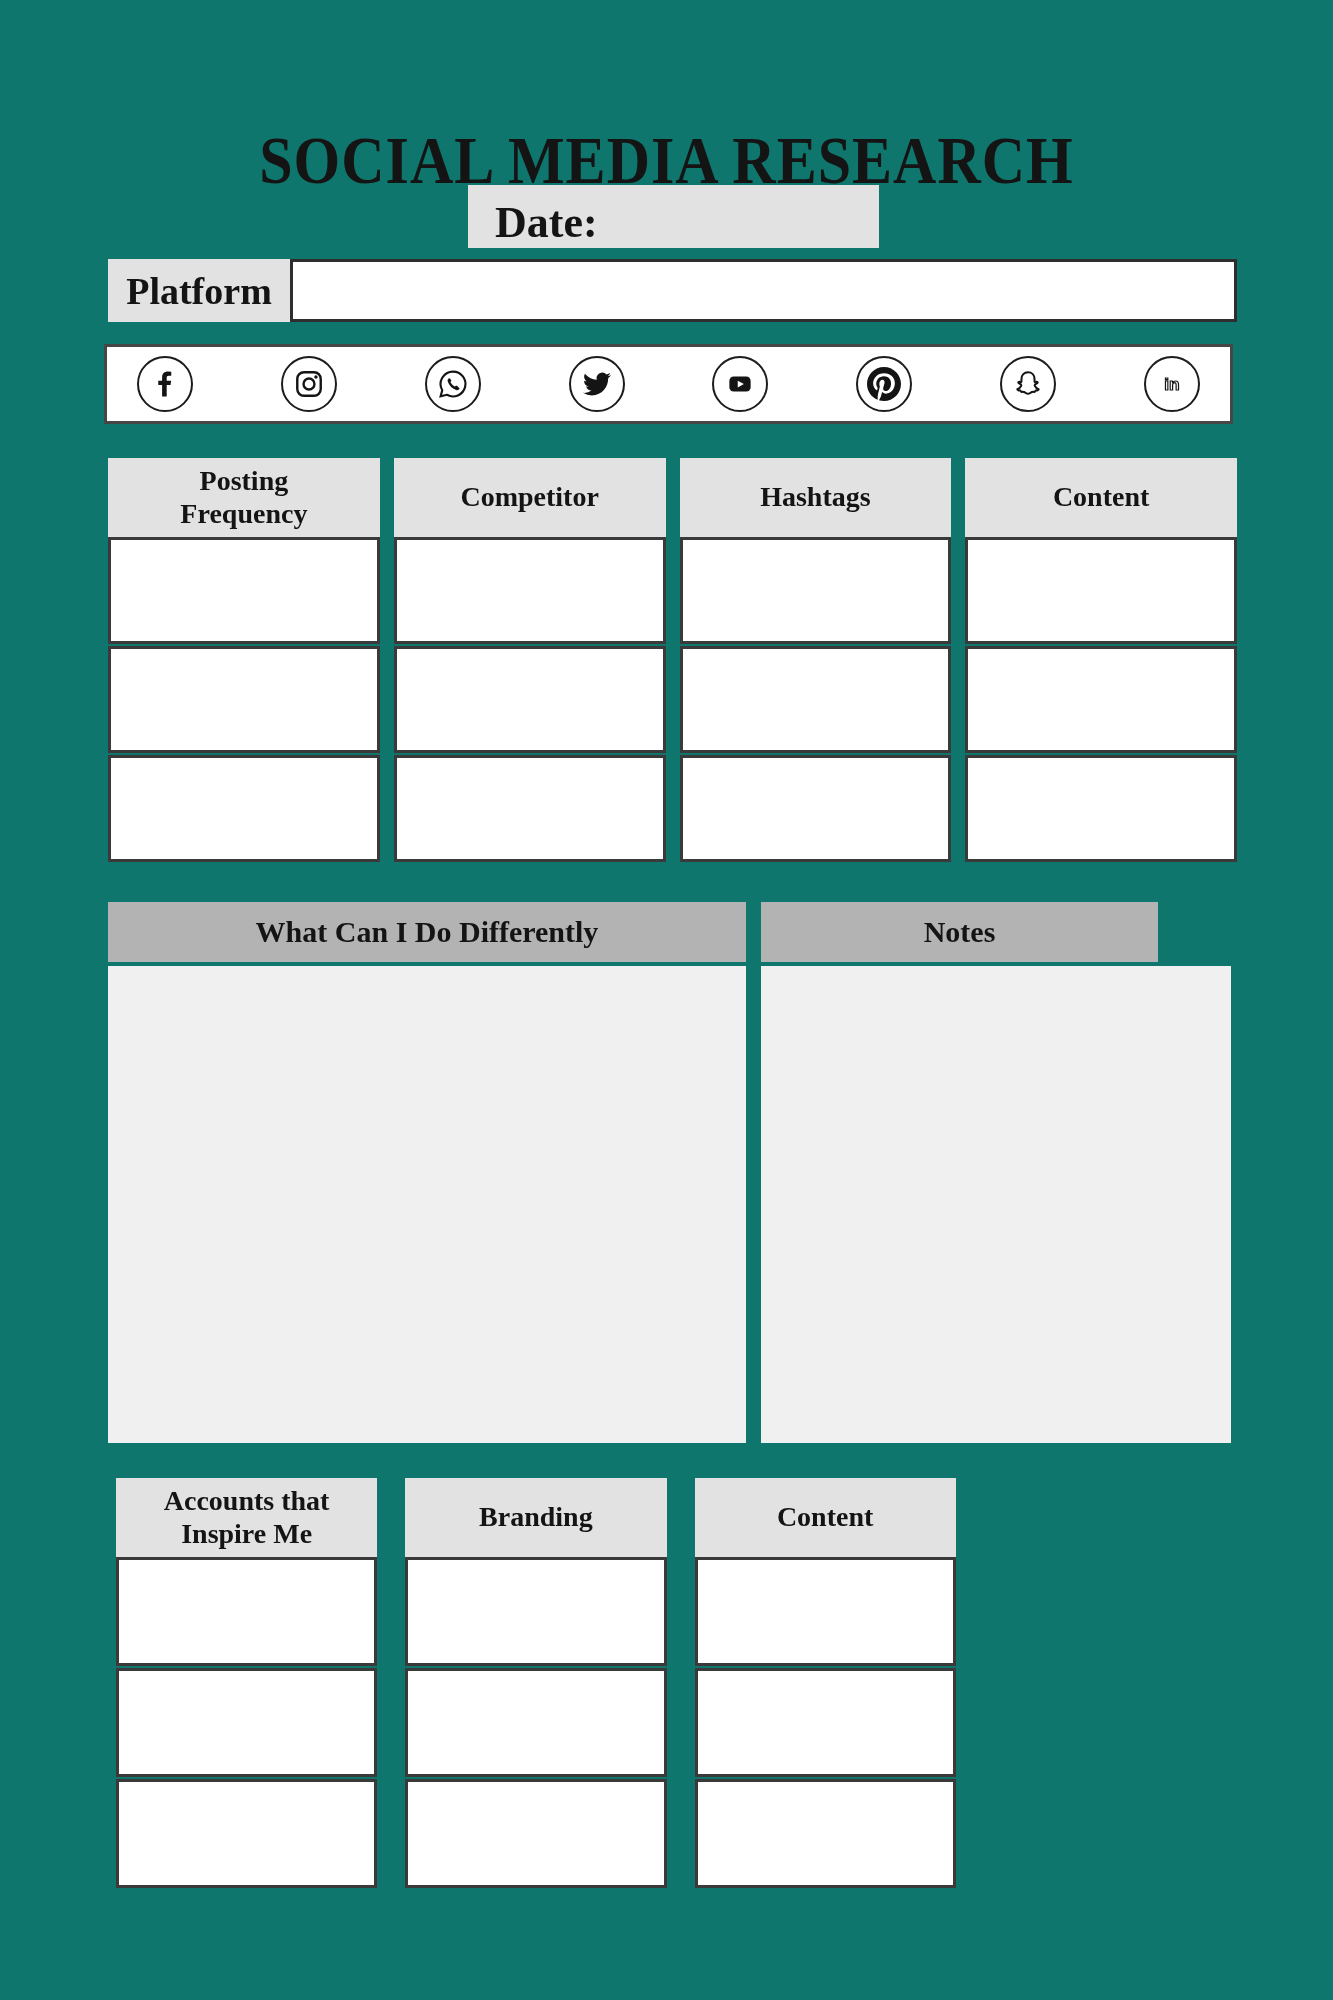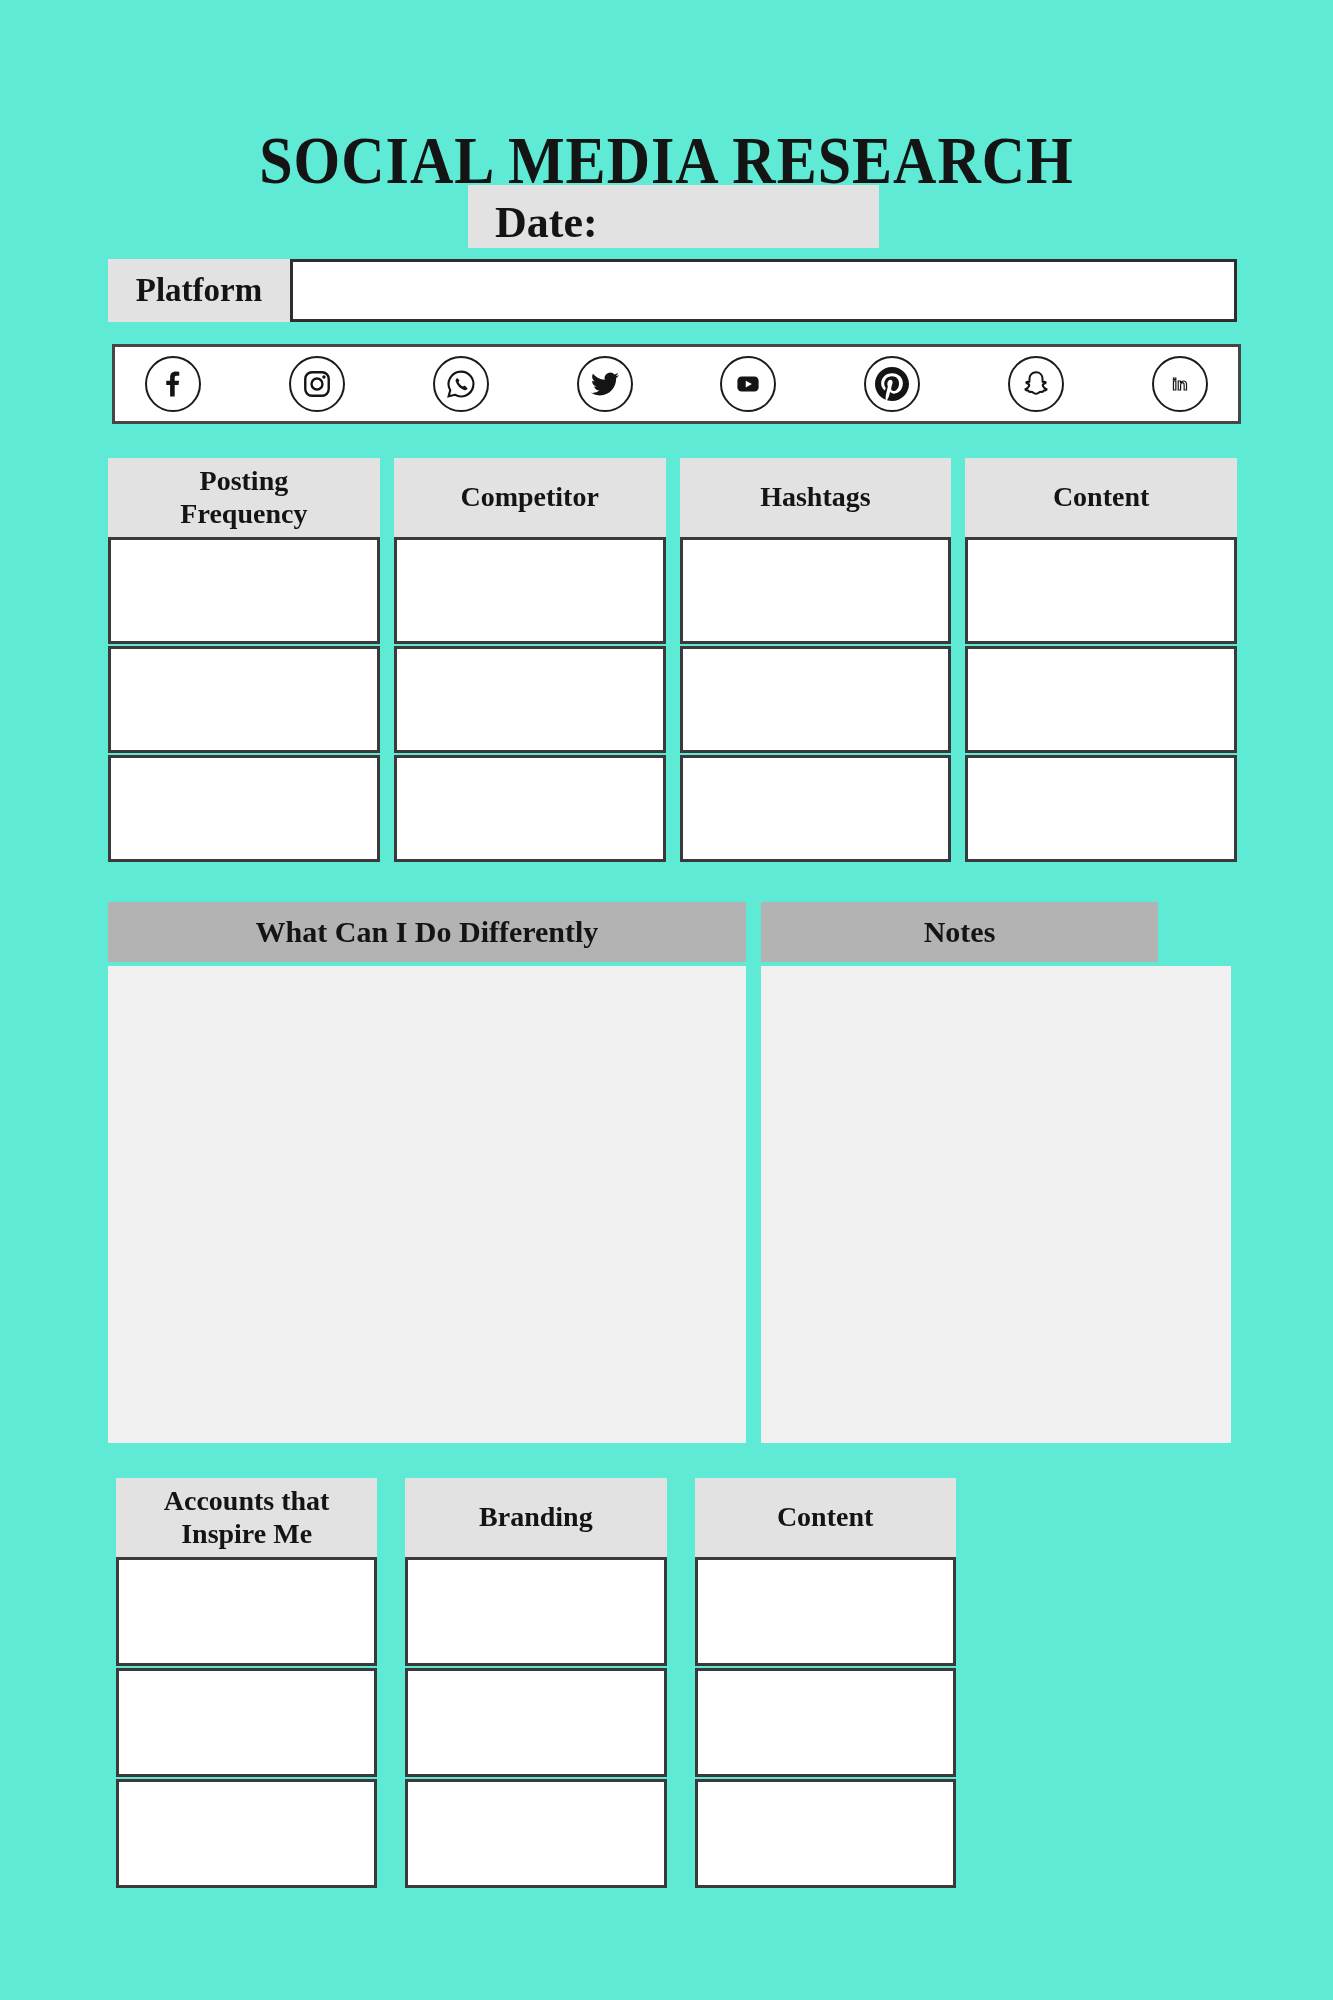--- a/index.html
+++ b/index.html
@@ -1,34 +1,34 @@
 <!DOCTYPE html>
 <html><head>
 <meta charset="utf-8">
 <style>
   html,body{margin:0;padding:0;background:#ffffff;}
-  .page{position:relative;width:1333px;height:2000px;background:#5eead4;
+  .page{position:relative;width:1333px;height:2000px;background:#0f766e;
         font-family:"Liberation Serif", serif;color:#141414;overflow:hidden;}
 
   .title{position:absolute;top:88px;left:0;width:1333px;text-align:center;
          font-size:60px;font-weight:700;letter-spacing:1px;line-height:1.1;
          transform:scaleY(1.12);transform-origin:center;}
 
   .date-box{position:absolute;left:468px;top:185px;width:411px;height:63px;
             background:#e2e2e2;display:flex;align-items:flex-end;}
   .date-label{font-size:44px;font-weight:700;padding-left:27px;}
   .date-value{flex:1;height:100%;}
 
   .platform-label{position:absolute;left:108px;top:259px;width:182px;height:63px;
                   background:#e2e2e2;display:flex;align-items:center;justify-content:center;
-                  font-size:33px;font-weight:700;}
+                  font-size:38px;font-weight:700;}
   .platform-input{position:absolute;left:290px;top:259px;width:947px;height:63px;
                   background:#ffffff;border:3px solid #2e2e2e;box-sizing:border-box;}
 
-  .icons-bar{position:absolute;left:112px;top:344px;width:1129px;height:80px;
+  .icons-bar{position:absolute;left:104px;top:344px;width:1129px;height:80px;
              border:3px solid #464646;box-sizing:border-box;background:#ffffff;
              display:flex;align-items:center;justify-content:space-between;padding:0 30px;}
   .icon-circle{width:56px;height:56px;border:2px solid #1c1c1c;border-radius:50%;
                box-sizing:border-box;display:flex;align-items:center;justify-content:center;
                background:#ffffff;}
   .icon-circle svg{display:block;}
 
   .grid-table{position:absolute;width:1129px;display:grid;
               grid-template-columns:repeat(4,1fr);column-gap:14px;}
   .t1{left:108px;top:458px;}

